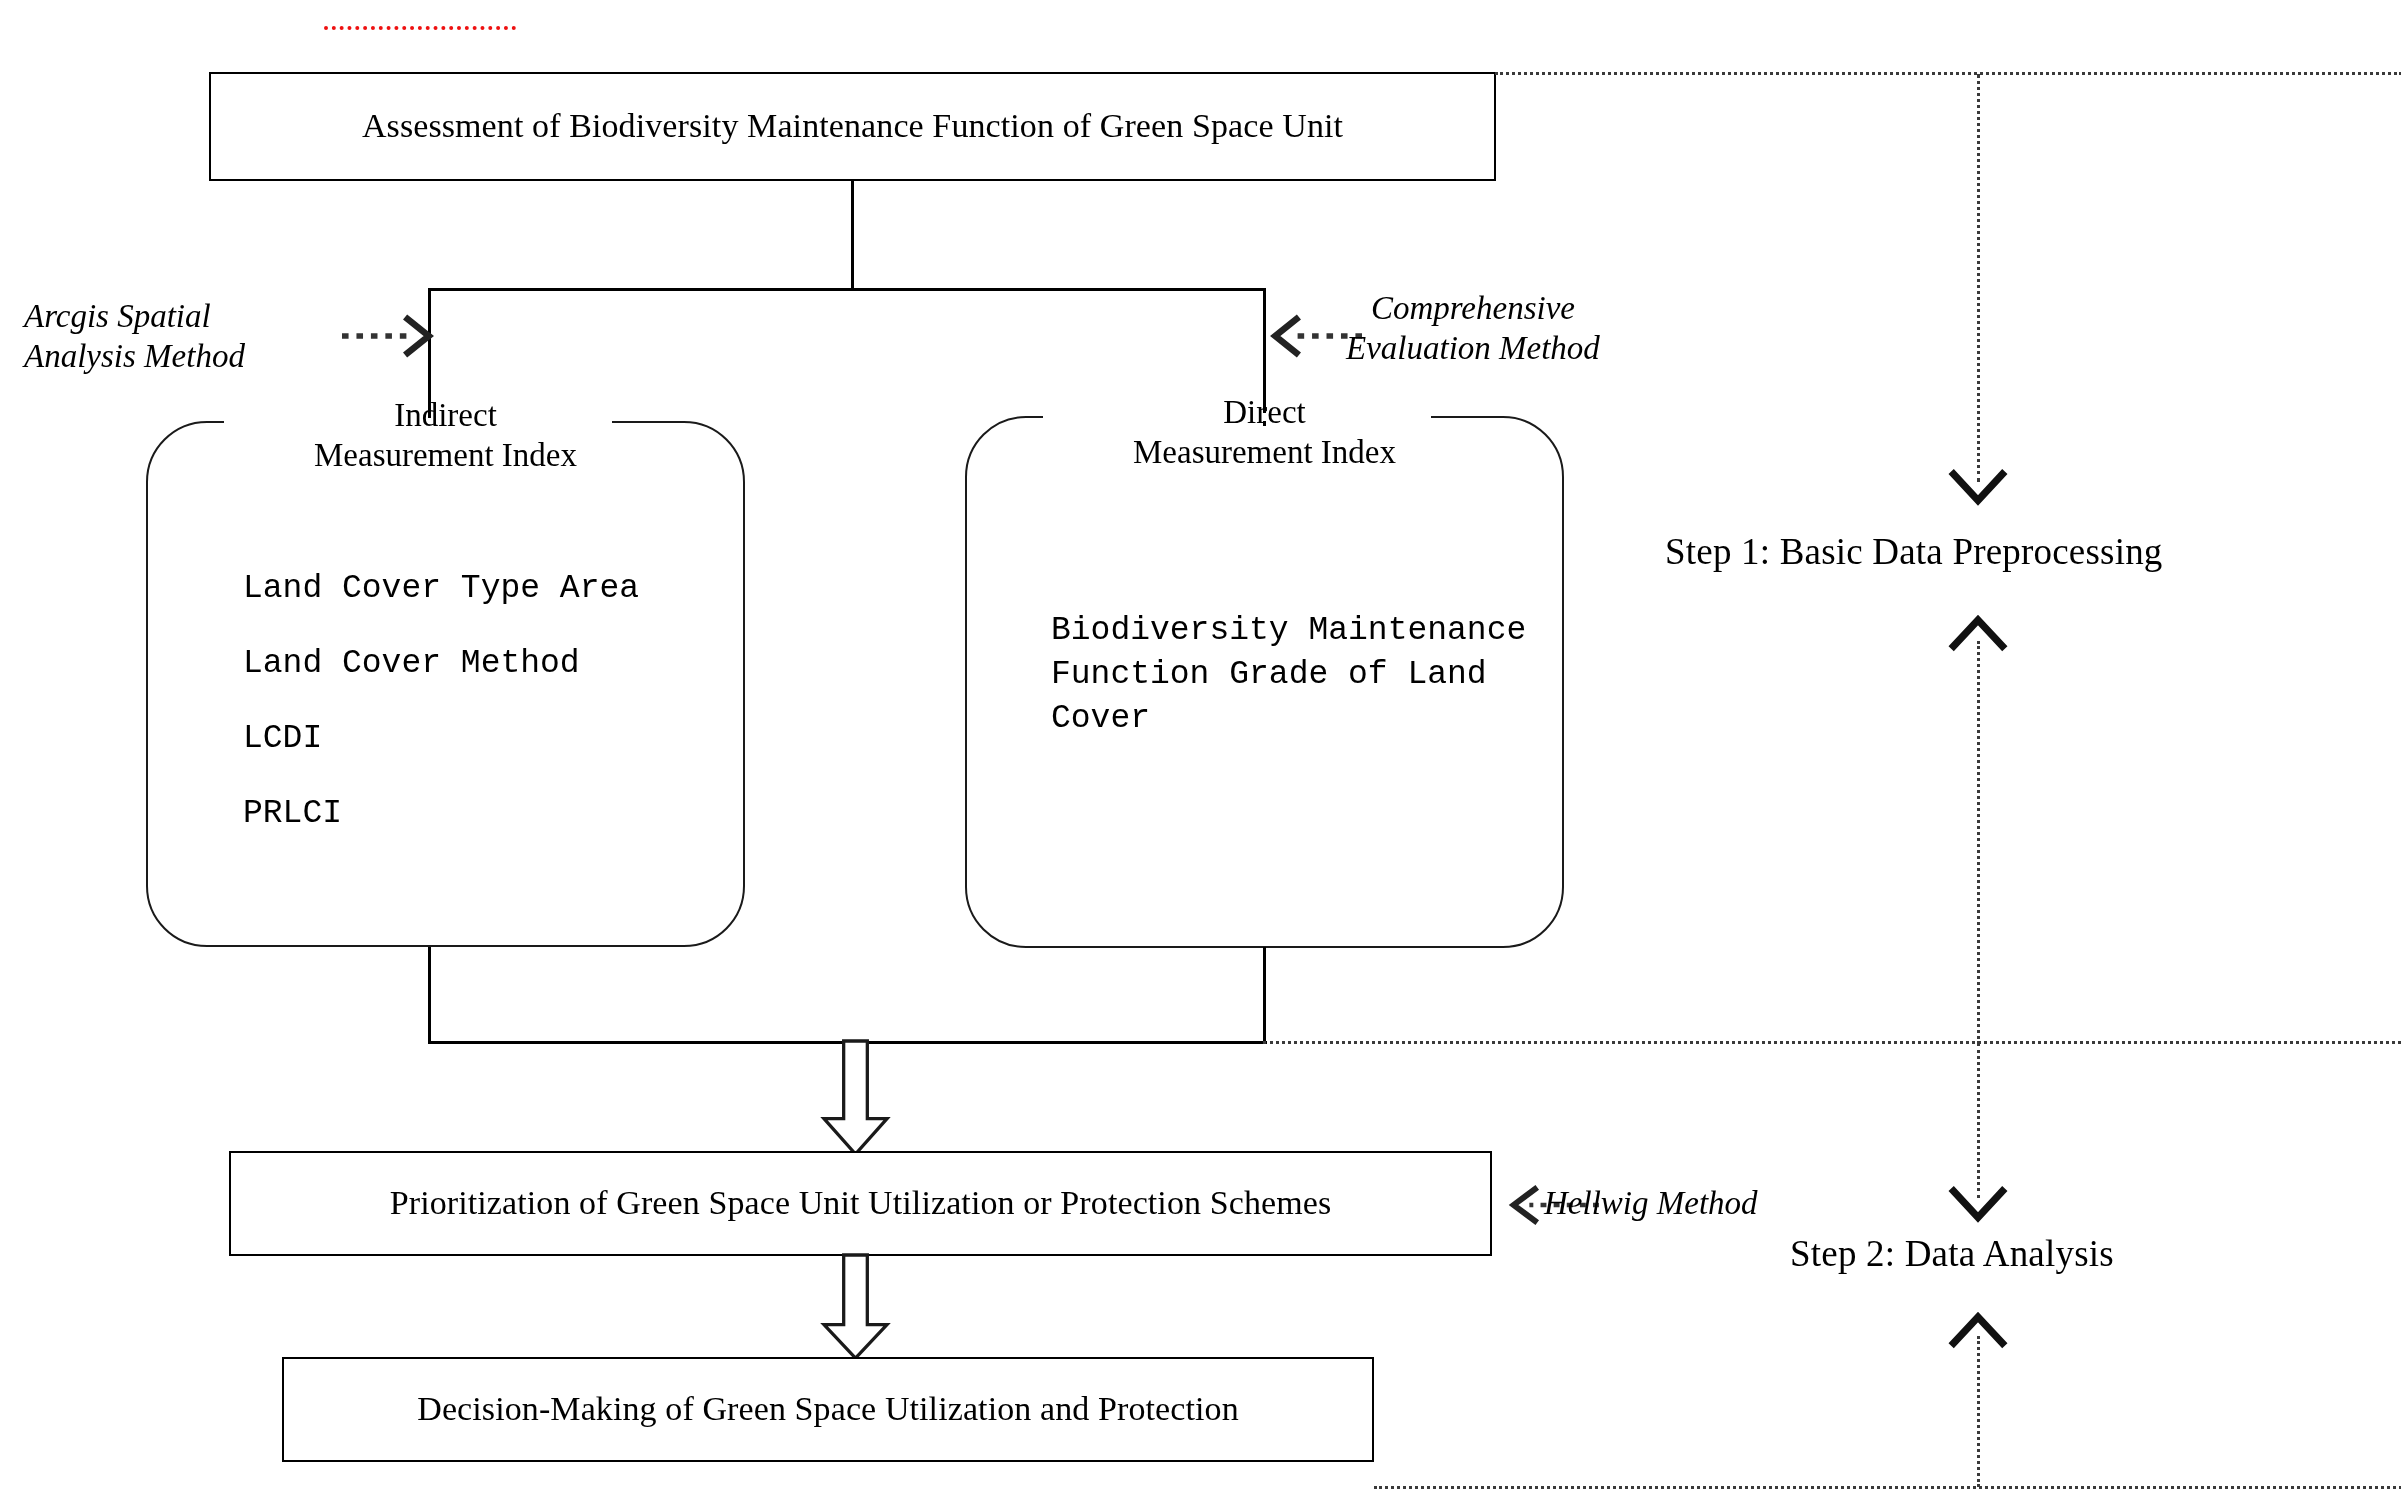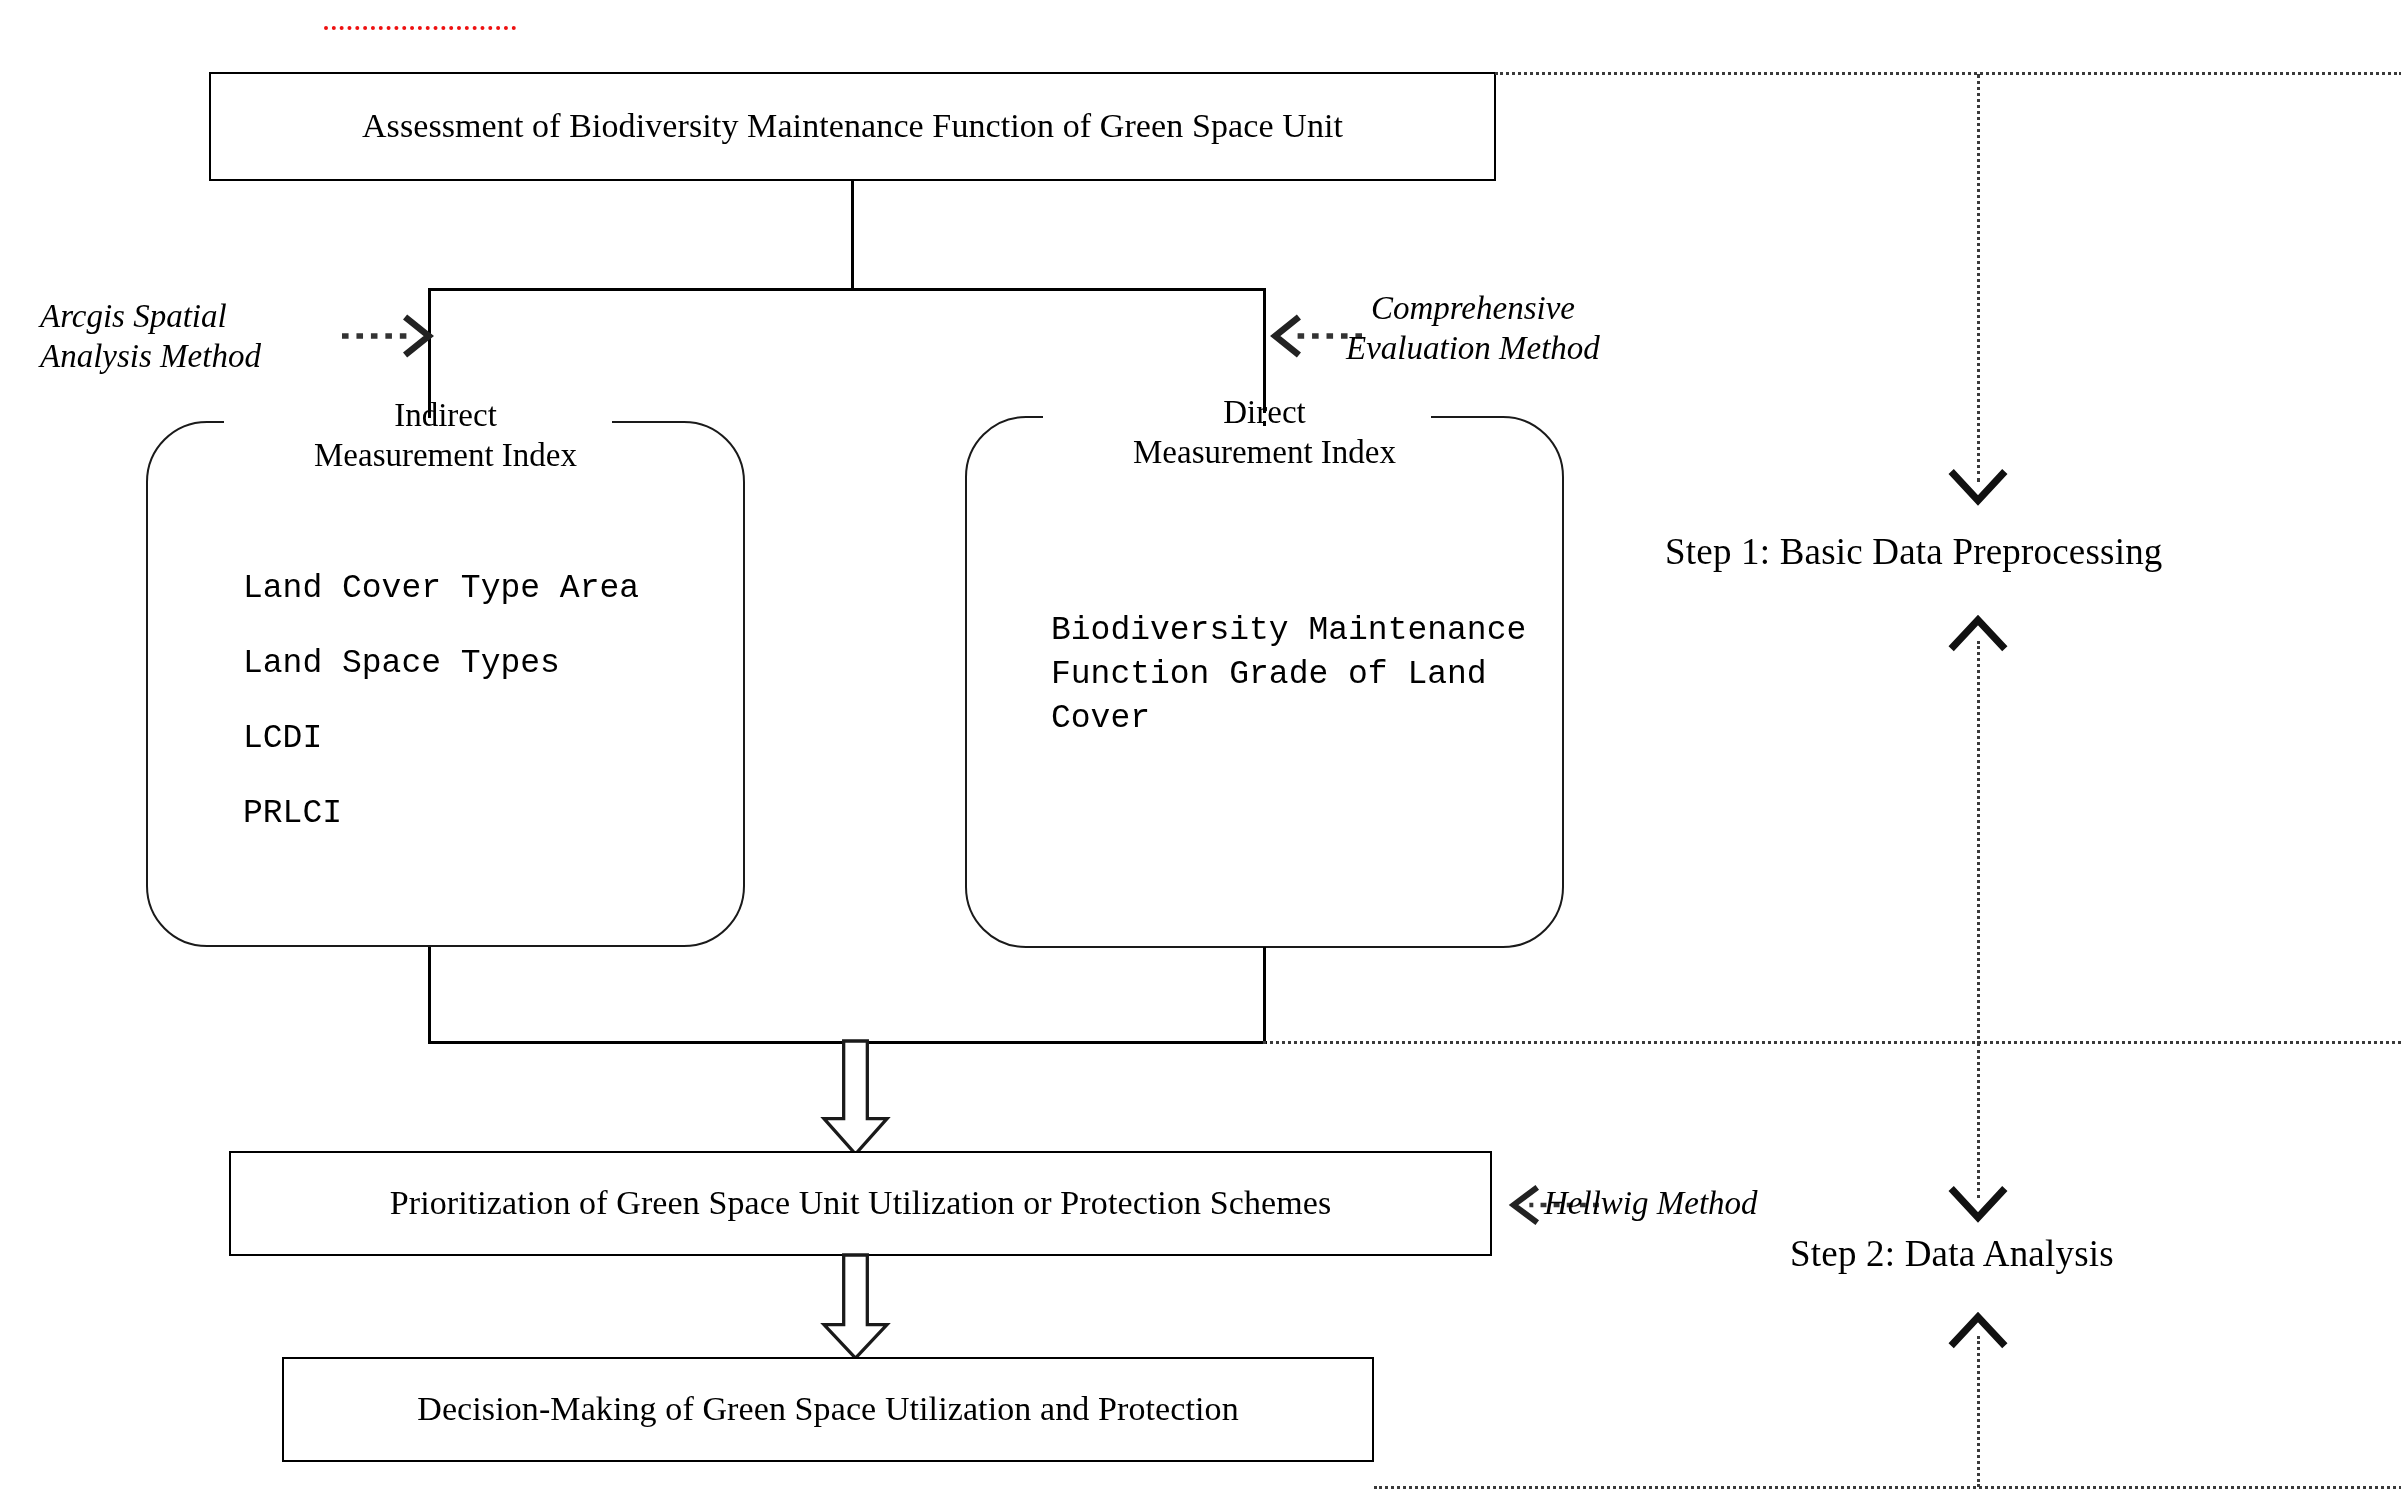--- a/index.html
+++ b/index.html
@@ -109,21 +109,21 @@
   </div>
 
   <div class="vline" style="left:851px;top:181px;width:3.3px;height:109px;"></div>
 
   <div class="hline" style="left:428px;top:288px;width:838px;height:3.3px;"></div>
 
   <div class="vline" style="left:428px;top:288px;width:3.3px;height:138px;"></div>
 
   <div class="vline" style="left:1263px;top:288px;width:3.3px;height:138px;"></div>
 
-  <div class="method" style="left:24px;top:296px;text-align:left;margin-left:16px;">
+  <div class="method" style="left:24px;top:296px;text-align:left;">
     <div>Arcgis Spatial</div>
     <div>Analysis Method</div>
   </div>
   <div class="dotarrow" style="left:342px;top:313px;width:92px;height:46px;">
     <svg width="92" height="46" viewBox="0 0 140 70">
       <line x1="0" y1="35" x2="108" y2="35" stroke="#333" stroke-width="8" stroke-dasharray="10 12" stroke-linecap="butt"></line>
       <polyline points="96,6 132,35 96,64" fill="none" stroke="#222" stroke-width="10" stroke-linejoin="miter" stroke-linecap="butt"></polyline>
     </svg>
   </div>
 
@@ -140,21 +140,21 @@
 
   <div class="rbox" style="left:146px;top:421px;width:599px;height:526px;"></div>
 
   <div class="rbox-notch" style="left:224px;top:418px;width:388px;height:8px;"></div>
   <div class="rbox-title" style="left:146px;top:395px;width:599px;">
     <div>Indirect</div>
     <div>Measurement Index</div>
   </div>
   <div class="rbox-body" style="left:243px;top:563px;width:487px;">
     <div class="li" style="margin-bottom:24px;">Land Cover Type Area</div>
-    <div class="li" style="margin-bottom:24px;">Land Space Types</div>
+    <div class="li" style="margin-bottom:24px;">Land Cover Method</div>
     <div class="li" style="margin-bottom:24px;">LCDI</div>
     <div class="li">PRLCI</div>
   </div>
 
   <div class="rbox" style="left:965px;top:416px;width:599px;height:532px;"></div>
   <div class="rbox-notch" style="left:1043px;top:413px;width:388px;height:8px;"></div>
   <div class="rbox-title" style="left:965px;top:392px;width:599px;">
     <div>Direct</div>
     <div>Measurement Index</div>
   </div>

